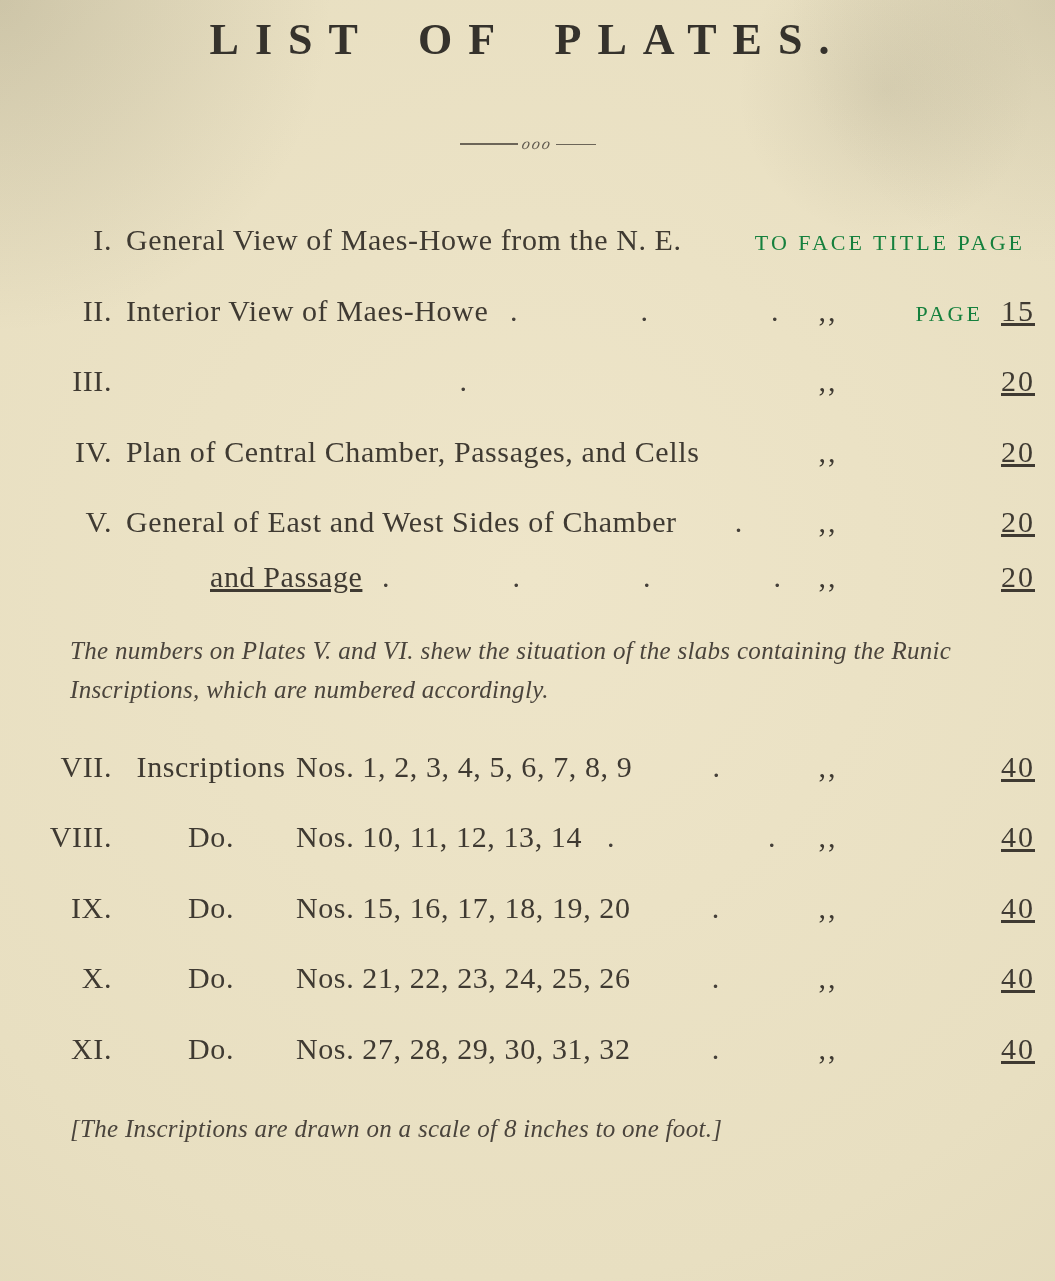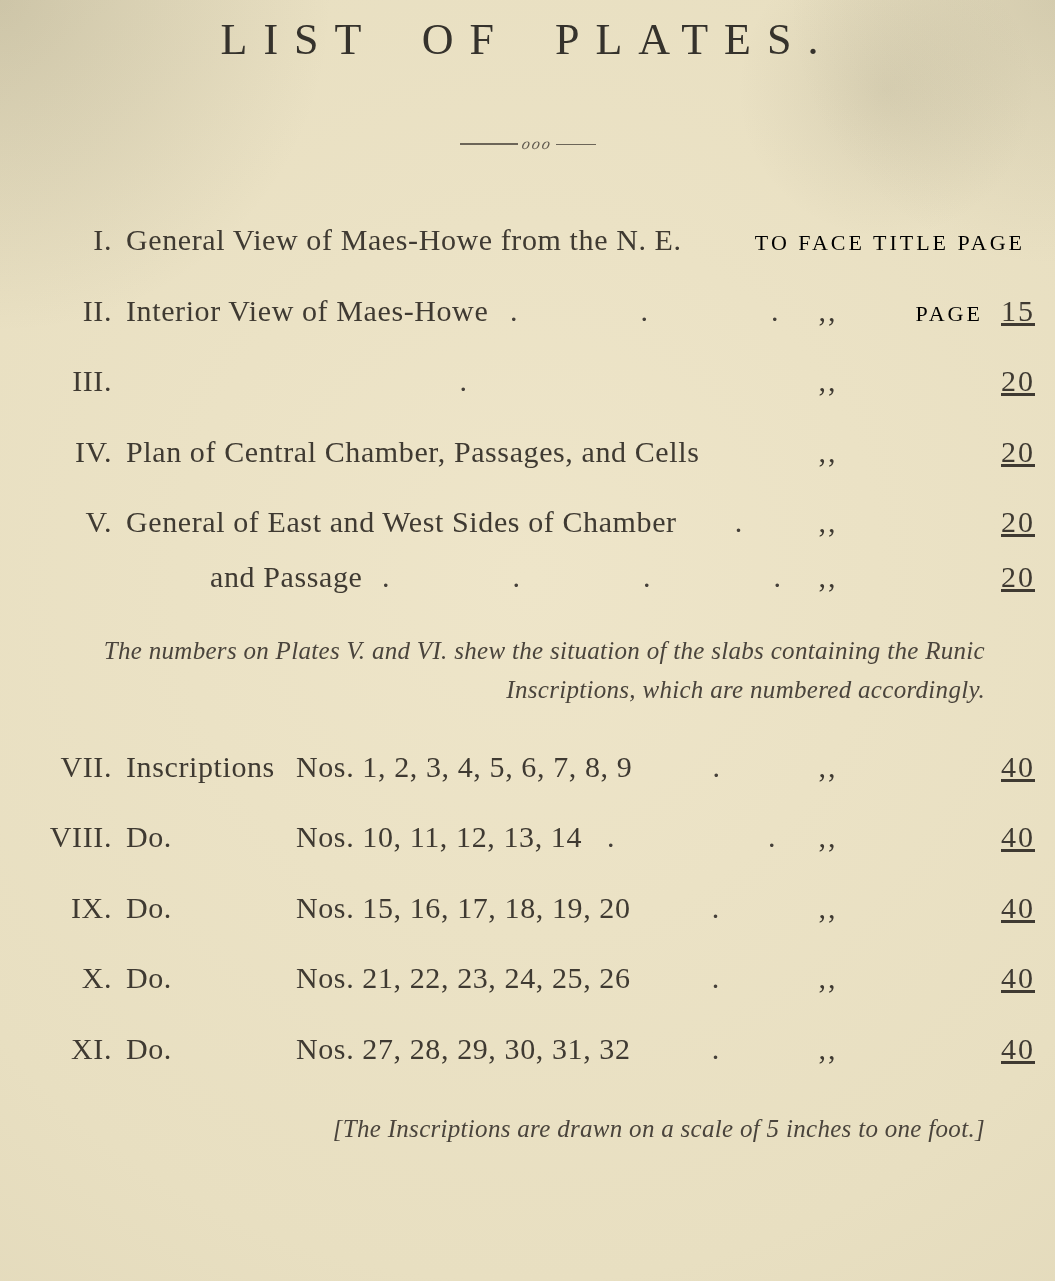--- a/index.html
+++ b/index.html
@@ -21,21 +21,21 @@
   .page {
     box-sizing: border-box;
     width: 1055px;
     height: 1281px;
     padding: 0 20px;
   }
   .title {
     margin: 14px 0 0 0;
     text-align: center;
     font-size: 44px;
-    font-weight: normal;
+    font-weight: bold;
     letter-spacing: 16px;
     word-spacing: 18px;
     color: #35322c;
   }
   .ornament {
     margin-top: 70px;
     display: flex;
     align-items: center;
     justify-content: center;
     color: #5d574d;
@@ -67,24 +67,24 @@
   .row.continuation { margin-top: 20px; }
   .num {
     flex: none;
     width: 92px;
     text-align: right;
     margin-right: 14px;
   }
   .lbl {
     flex: none;
     width: 170px;
-    text-align: left;
+    text-align: center;
   }
   .ttl, .nos { flex: none; white-space: pre; }
-  .ttl.indent { margin-left: 84px; }
+  .ttl.indent { margin-left: 84px; text-decoration: underline; }
   .dots {
     flex: 1;
     text-align: center;
     white-space: pre;
     overflow: hidden;
     color: #45403a;
   }
   .ditto {
     flex: none;
     width: 54px;
@@ -93,31 +93,31 @@
   }
   .ref {
     flex: none;
     min-width: 180px;
     text-align: right;
     white-space: nowrap;
   }
   .caps {
     font-size: 22px;
     letter-spacing: 3px;
-    color: #000000;
+    color: #15803d;
   }
   .pnum {
     font-size: 30px;
     letter-spacing: 2px;
     margin-left: 10px;
     text-decoration: underline;
   }
   .note {
     font-style: italic;
-    text-align: right;
+    text-align: left;
     font-size: 25px;
     line-height: 1.55;
     color: #4a443c;
     max-width: 915px;
     margin: 38px auto 0 auto;
     letter-spacing: 0.3px;
   }
   .note.bottom { margin-top: 44px; }
 </style>
 </head>
@@ -257,15 +257,15 @@
       <span class="nos">Nos. 27, 28, 29, 30, 31, 32</span>
       <span class="dots">.</span>
       <span class="ditto">,,</span>
       <span class="ref">
         <span class="pnum">40</span>
       </span>
     </div>
 
   </div>
 
-  <p class="note bottom">[The Inscriptions are drawn on a scale of 5 inches to one foot.]</p>
+  <p class="note bottom">[The Inscriptions are drawn on a scale of 8 inches to one foot.]</p>
 
 </div>
 
 </body></html>

